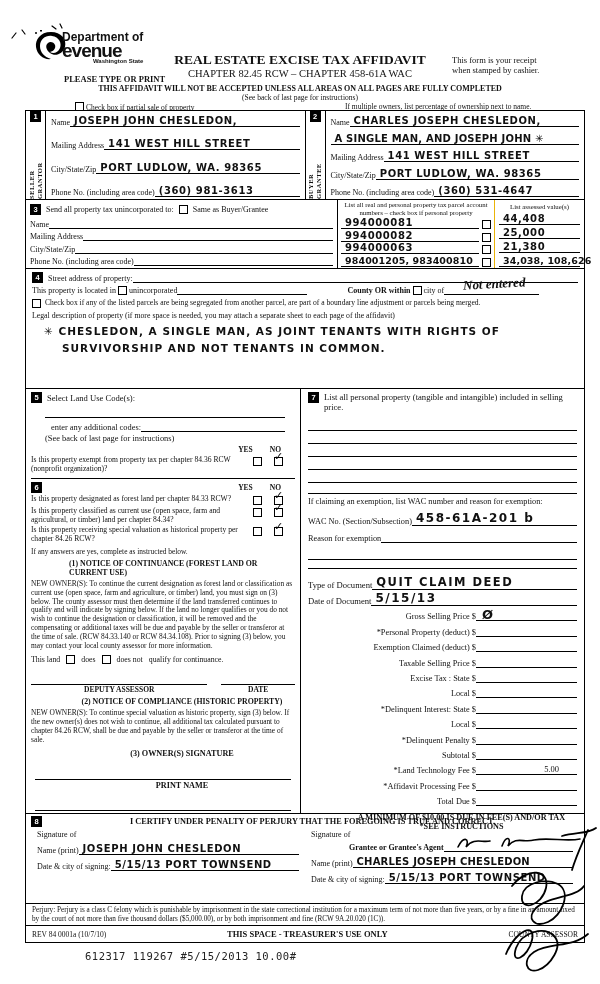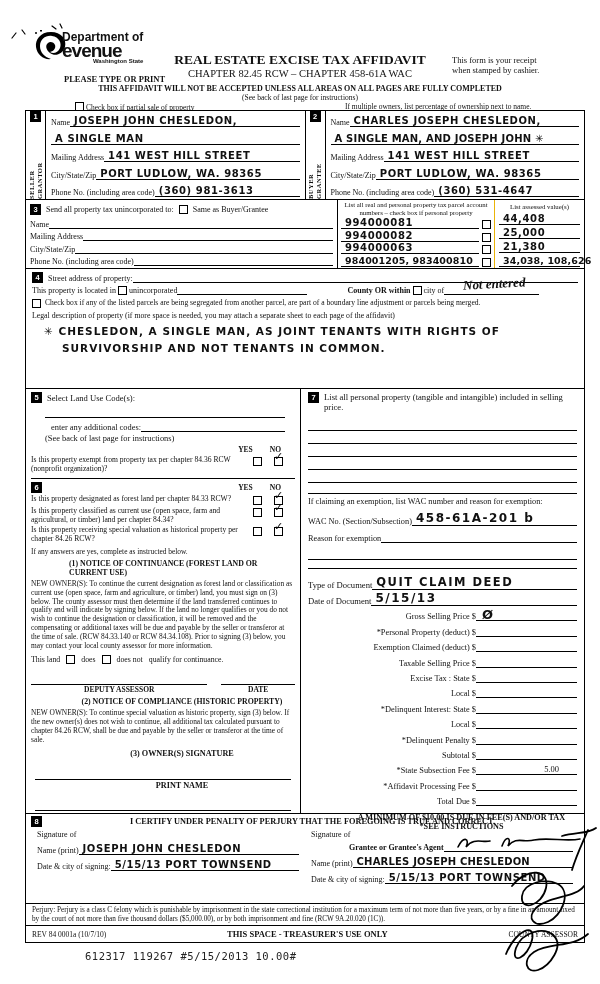--- a/index.html
+++ b/index.html
@@ -138,25 +138,20 @@
         </div>
       </div>
       <div class="pfields">
         <div class="frow">
             <span class="lbl">Name</span>
           <span class="wline">
               <span class="hw">JOSEPH JOHN CHESLEDON,</span>
             </span>
           </div>
         <div class="frow">
-            <span class="wline">
-              <span class="hw">A SINGLE MAN</span>
-            </span>
-          </div>
-        <div class="frow">
             <span class="lbl">Mailing Address</span>
           <span class="wline">
               <span class="hw">141 WEST HILL STREET</span>
             </span>
           </div>
         <div class="frow">
             <span class="lbl">City/State/Zip</span>
           <span class="wline">
               <span class="hw">PORT LUDLOW, WA. 98365</span>
             </span>
@@ -483,21 +478,21 @@
         </div>
       <div class="money-row">
           <span class="money-lbl">*Delinquent Penalty  $</span>
           <span class="money-line"></span>
         </div>
       <div class="money-row">
           <span class="money-lbl">Subtotal  $</span>
           <span class="money-line"></span>
         </div>
       <div class="money-row">
-          <span class="money-lbl">*State Subsection Fee  $</span>
+          <span class="money-lbl">*Land Technology Fee  $</span>
           <span class="money-line">
             <span class="mval-r">5.00</span>
           </span>
         </div>
       <div class="money-row">
           <span class="money-lbl">*Affidavit Processing Fee  $</span>
           <span class="money-line"></span>
         </div>
       <div class="money-row">
           <span class="money-lbl">Total Due  $</span>

